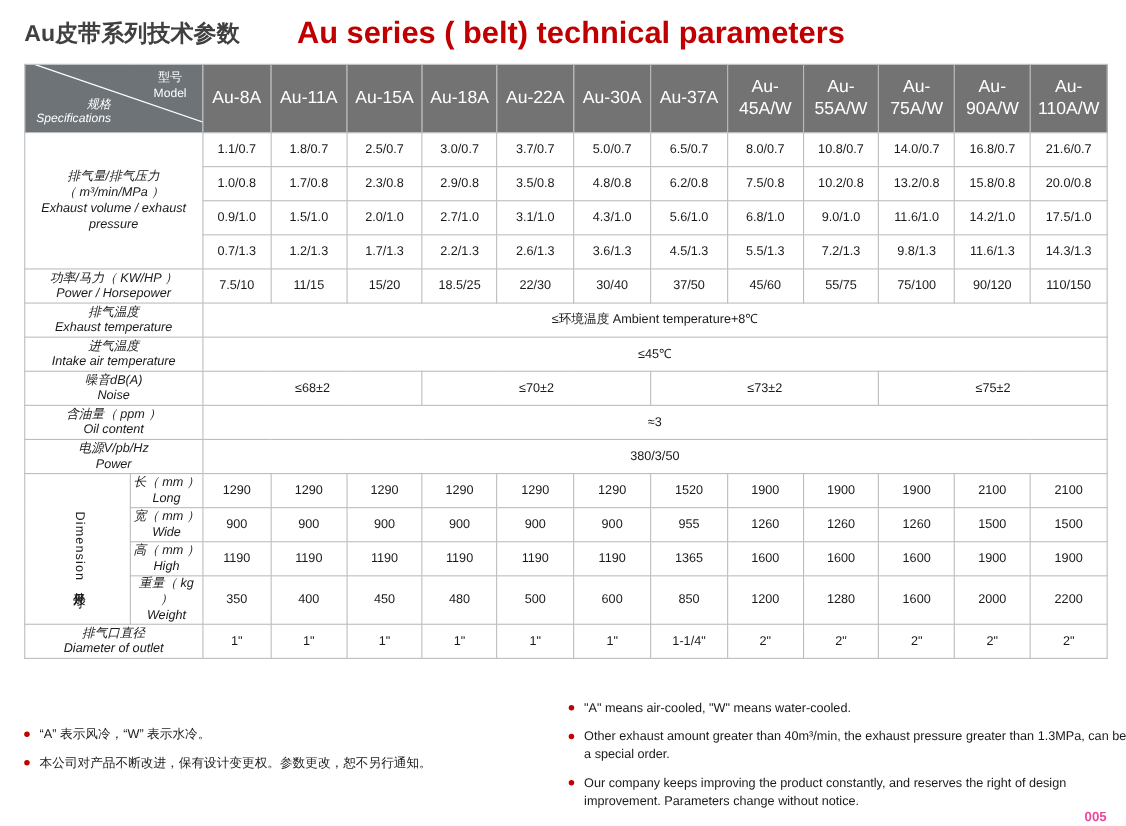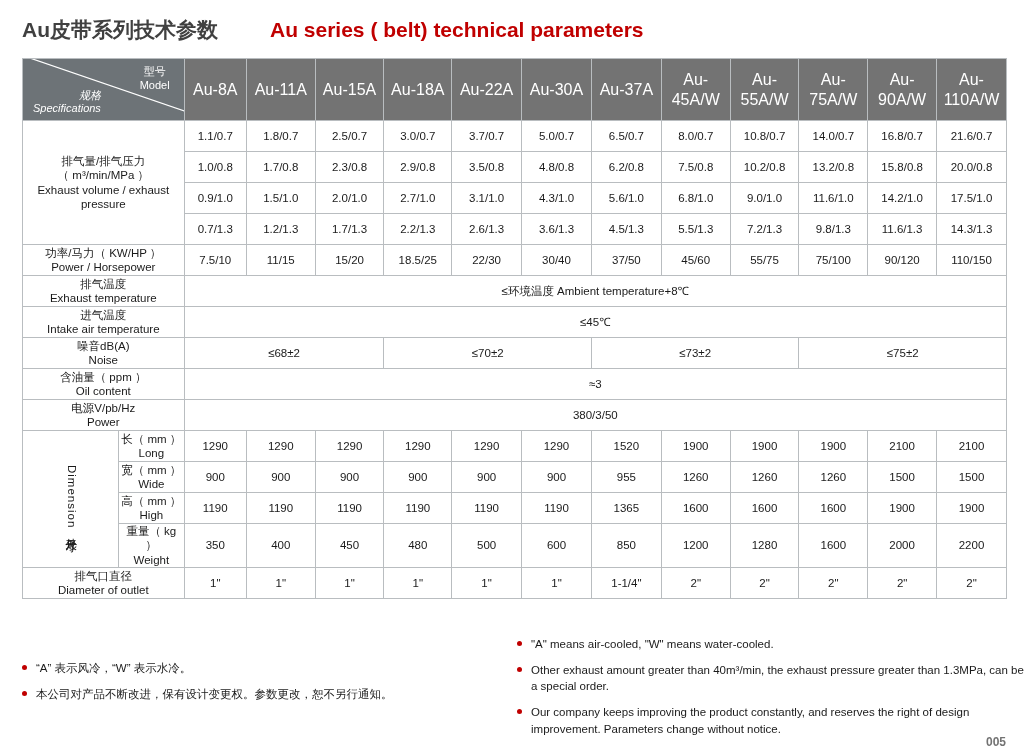--- a/index.html
+++ b/index.html
@@ -26,21 +26,21 @@
   }
   .title-cn {
     color: #404040;
     font-size: 21px;
     font-weight: bold;
     letter-spacing: 0px;
     white-space: nowrap;
   }
   .title-en {
     color: #c00000;
-    font-size: 21px;
+    font-size: 28px;
     font-weight: bold;
     margin-left: 52px;
     white-space: nowrap;
   }
   table.spec {
     position: absolute;
     top: 58px;
     left: 22px;
     width: 985px;
     border-collapse: collapse;
@@ -91,20 +91,21 @@
     font-size: 11px;
     line-height: 1.25;
     font-style: italic;
   }
   .rowlabel {
     background: #ffffff;
     text-align: center;
     font-size: 11.5px;
     line-height: 1.3;
     padding: 3px 2px;
+    font-style: italic;
   }
   .rowlabel .cn { display: block; }
   .rowlabel .en { display: block; }
   .data { height: 25px; font-size: 11.5px; }
   .tall { height: 31px; }
   .vertlabel {
     writing-mode: vertical-rl;
     text-orientation: mixed;
     white-space: nowrap;
     letter-spacing: 1px;
@@ -162,21 +163,21 @@
     left: 0; top: 5px;
     width: 5px; height: 5px;
     background: #c00000;
     border-radius: 50%;
   }
   .pagenum {
     position: absolute;
     right: 18px;
     bottom: 2px;
     font-size: 12px;
-    color: #737373;
+    color: #ec4899;
     font-weight: bold;
   }
 </style>
 </head>
 <body>
 
 <div id="page">
 
   <div class="title-bar">
     <span class="title-cn">Au皮带系列技术参数</span>

